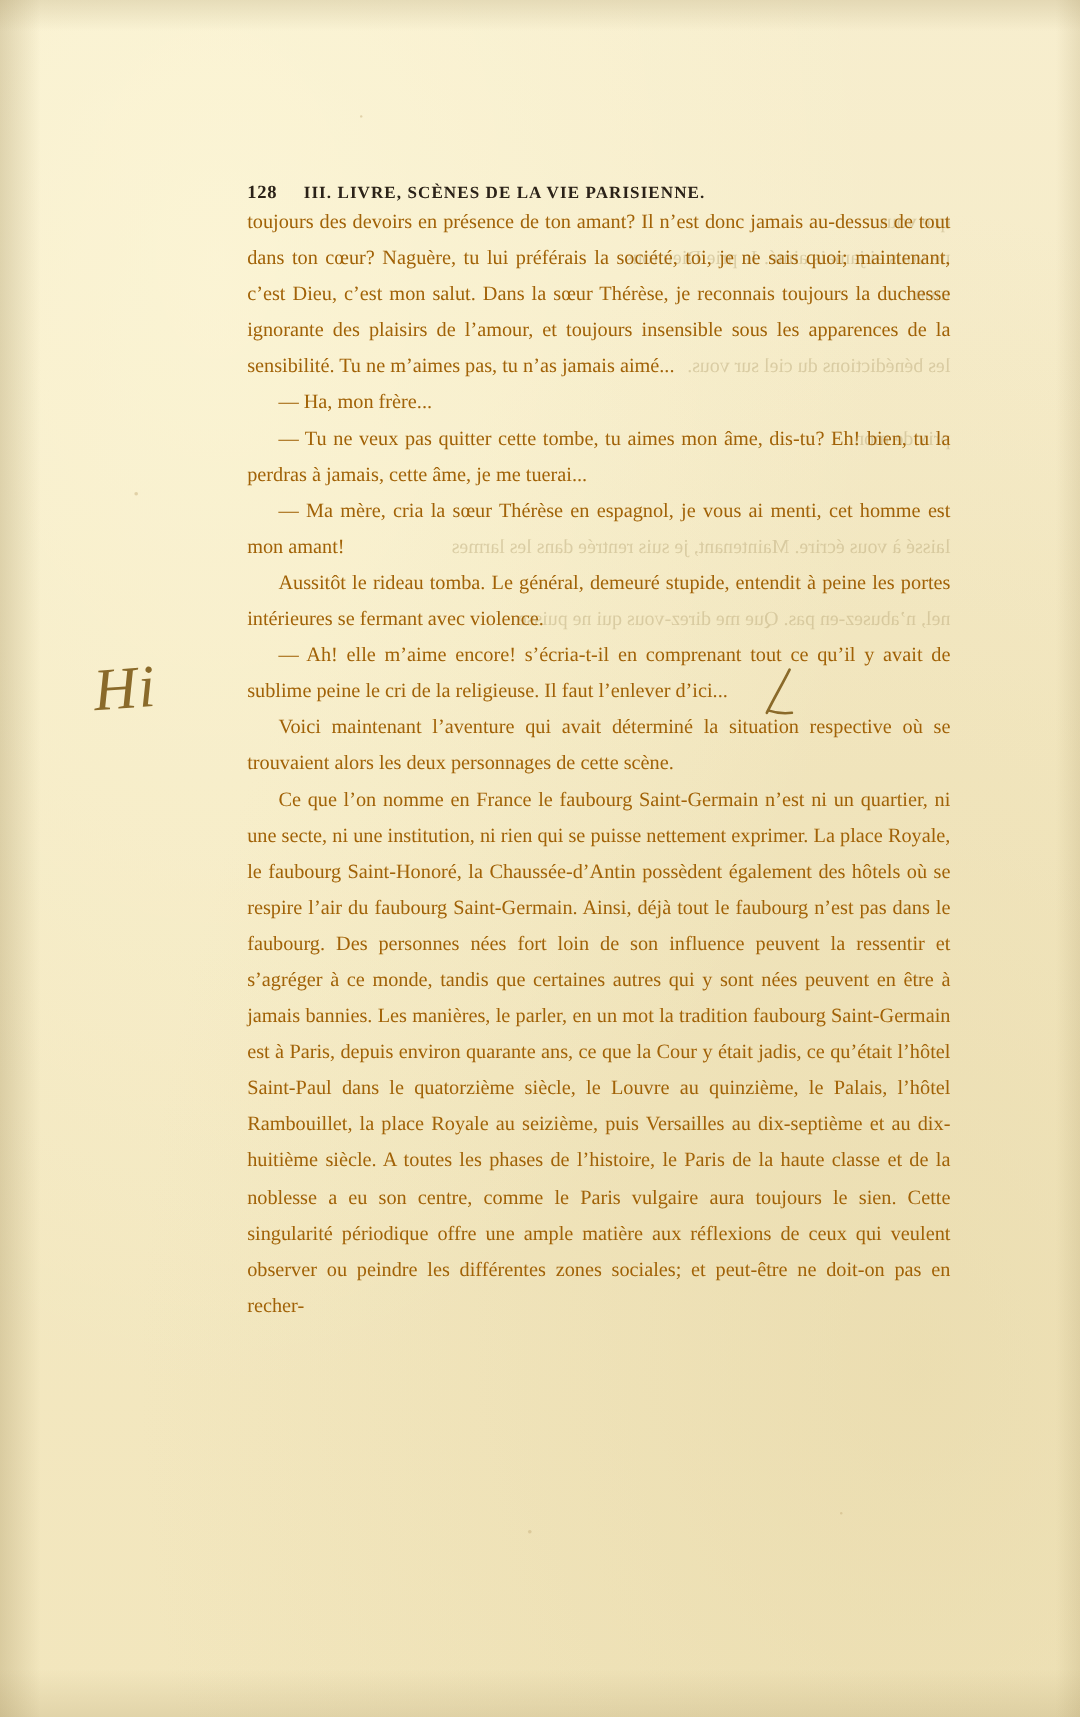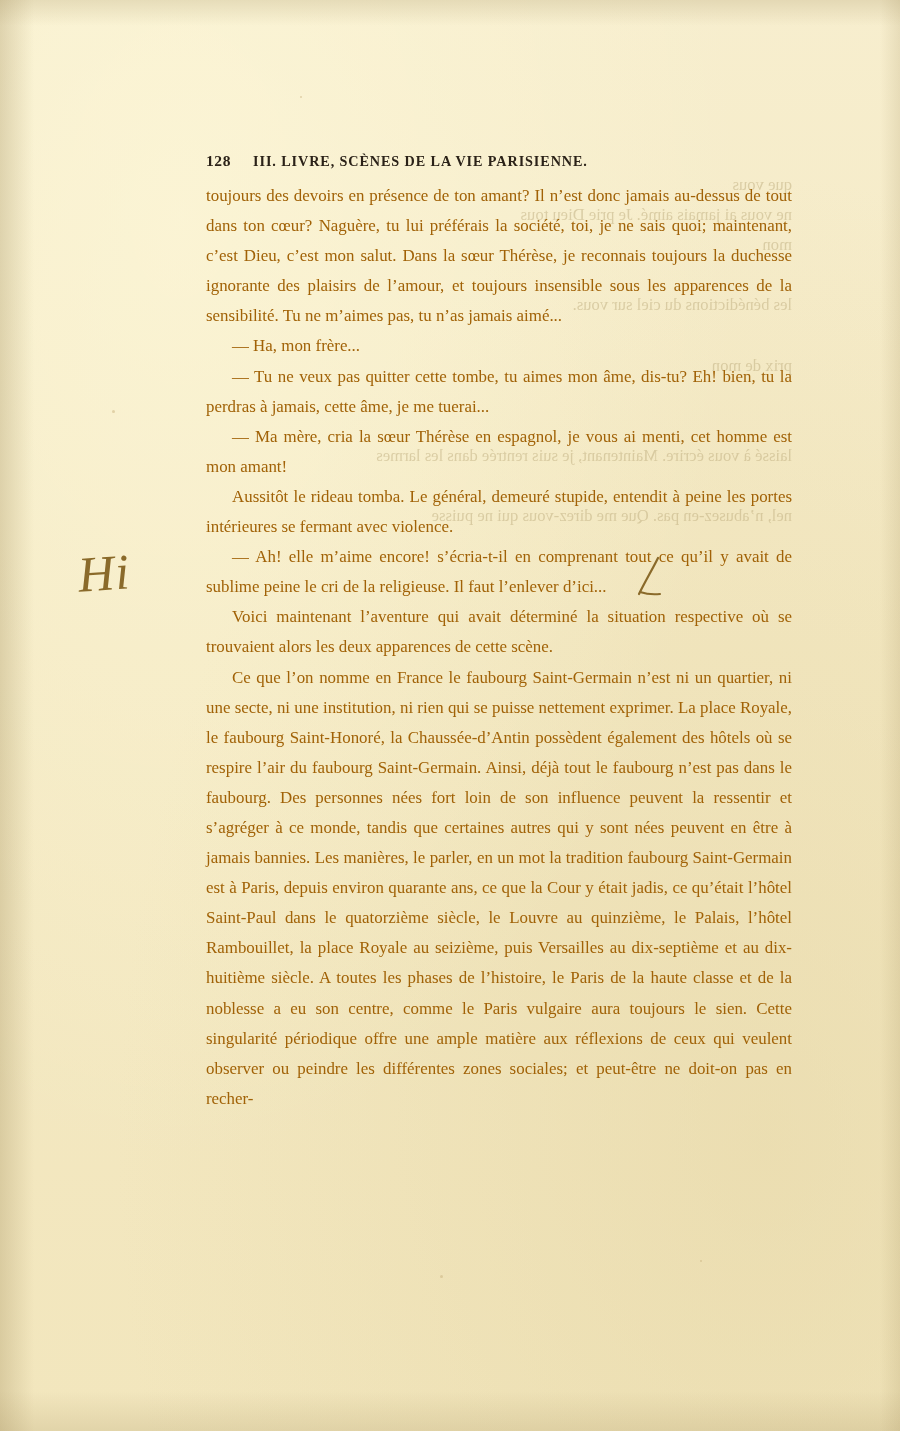--- a/index.html
+++ b/index.html
@@ -72,21 +72,20 @@
     position: absolute;
     left: 206px;
     top: 152px;
     width: 586px;
   }
   .header-line {
     font-size: 15.5px;
     letter-spacing: 0.6px;
     color: #2b2218;
     font-weight: bold;
-    margin-bottom: 11px;
     white-space: nowrap;
   }
   .page-num {
     display: inline-block;
     margin-right: 22px;
   }
   .running-title {
     display: inline-block;
     font-size: 14.2px;
     letter-spacing: 0.9px;
@@ -165,21 +164,21 @@
     <span class="page-num">128</span><span class="running-title">III. LIVRE, SCÈNES DE LA VIE PARISIENNE.</span>
   </div>
 
   <div class="body-text">
     <p class="noindent">toujours des devoirs en présence de ton amant? Il n’est donc jamais au-dessus de tout dans ton cœur? Naguère, tu lui préférais la société, toi, je ne sais quoi; maintenant, c’est Dieu, c’est mon salut. Dans la sœur Thérèse, je reconnais toujours la duchesse ignorante des plaisirs de l’amour, et toujours insensible sous les apparences de la sensibilité. Tu ne m’aimes pas, tu n’as jamais aimé...</p>
     <p>— Ha, mon frère...</p>
     <p>— Tu ne veux pas quitter cette tombe, tu aimes mon âme, dis-tu? Eh! bien, tu la perdras à jamais, cette âme, je me tuerai...</p>
     <p>— Ma mère, cria la sœur Thérèse en espagnol, je vous ai menti, cet homme est mon amant!</p>
     <p>Aussitôt le rideau tomba. Le général, demeuré stupide, entendit à peine les portes intérieures se fermant avec violence.</p>
     <p>— Ah! elle m’aime encore! s’écria-t-il en comprenant tout ce qu’il y avait de sublime peine le cri de la religieuse. Il faut l’enlever d’ici...</p>
-    <p>Voici maintenant l’aventure qui avait déterminé la situation respective où se trouvaient alors les deux apparences de cette scène.</p>
+    <p>Voici maintenant l’aventure qui avait déterminé la situation respective où se trouvaient alors les deux personnages de cette scène.</p>
     <p>Ce que l’on nomme en France le faubourg Saint-Germain n’est ni un quartier, ni une secte, ni une institution, ni rien qui se puisse nettement exprimer. La place Royale, le faubourg Saint-Honoré, la Chaussée-d’Antin possèdent également des hôtels où se respire l’air du faubourg Saint-Germain. Ainsi, déjà tout le faubourg n’est pas dans le faubourg. Des personnes nées fort loin de son influence peuvent la ressentir et s’agréger à ce monde, tandis que certaines autres qui y sont nées peuvent en être à jamais bannies. Les manières, le parler, en un mot la tradition faubourg Saint-Germain est à Paris, depuis environ quarante ans, ce que la Cour y était jadis, ce qu’était l’hôtel Saint-Paul dans le quatorzième siècle, le Louvre au quinzième, le Palais, l’hôtel Rambouillet, la place Royale au seizième, puis Versailles au dix-septième et au dix-huitième siècle. A toutes les phases de l’histoire, le Paris de la haute classe et de la noblesse a eu son centre, comme le Paris vulgaire aura toujours le sien. Cette singularité périodique offre une ample matière aux réflexions de ceux qui veulent observer ou peindre les différentes zones sociales; et peut-être ne doit-on pas en recher-</p>
   </div>
 </div>
 
 <div class="marginalia">
   <span class="hi">Hi</span>
 </div>
 
 <svg class="ink-slash" viewBox="0 0 30 42">
   <path d="M22 2 C 16 14, 10 24, 3 38" stroke="#8a6a2a" stroke-width="2.2" fill="none" stroke-linecap="round"></path>

